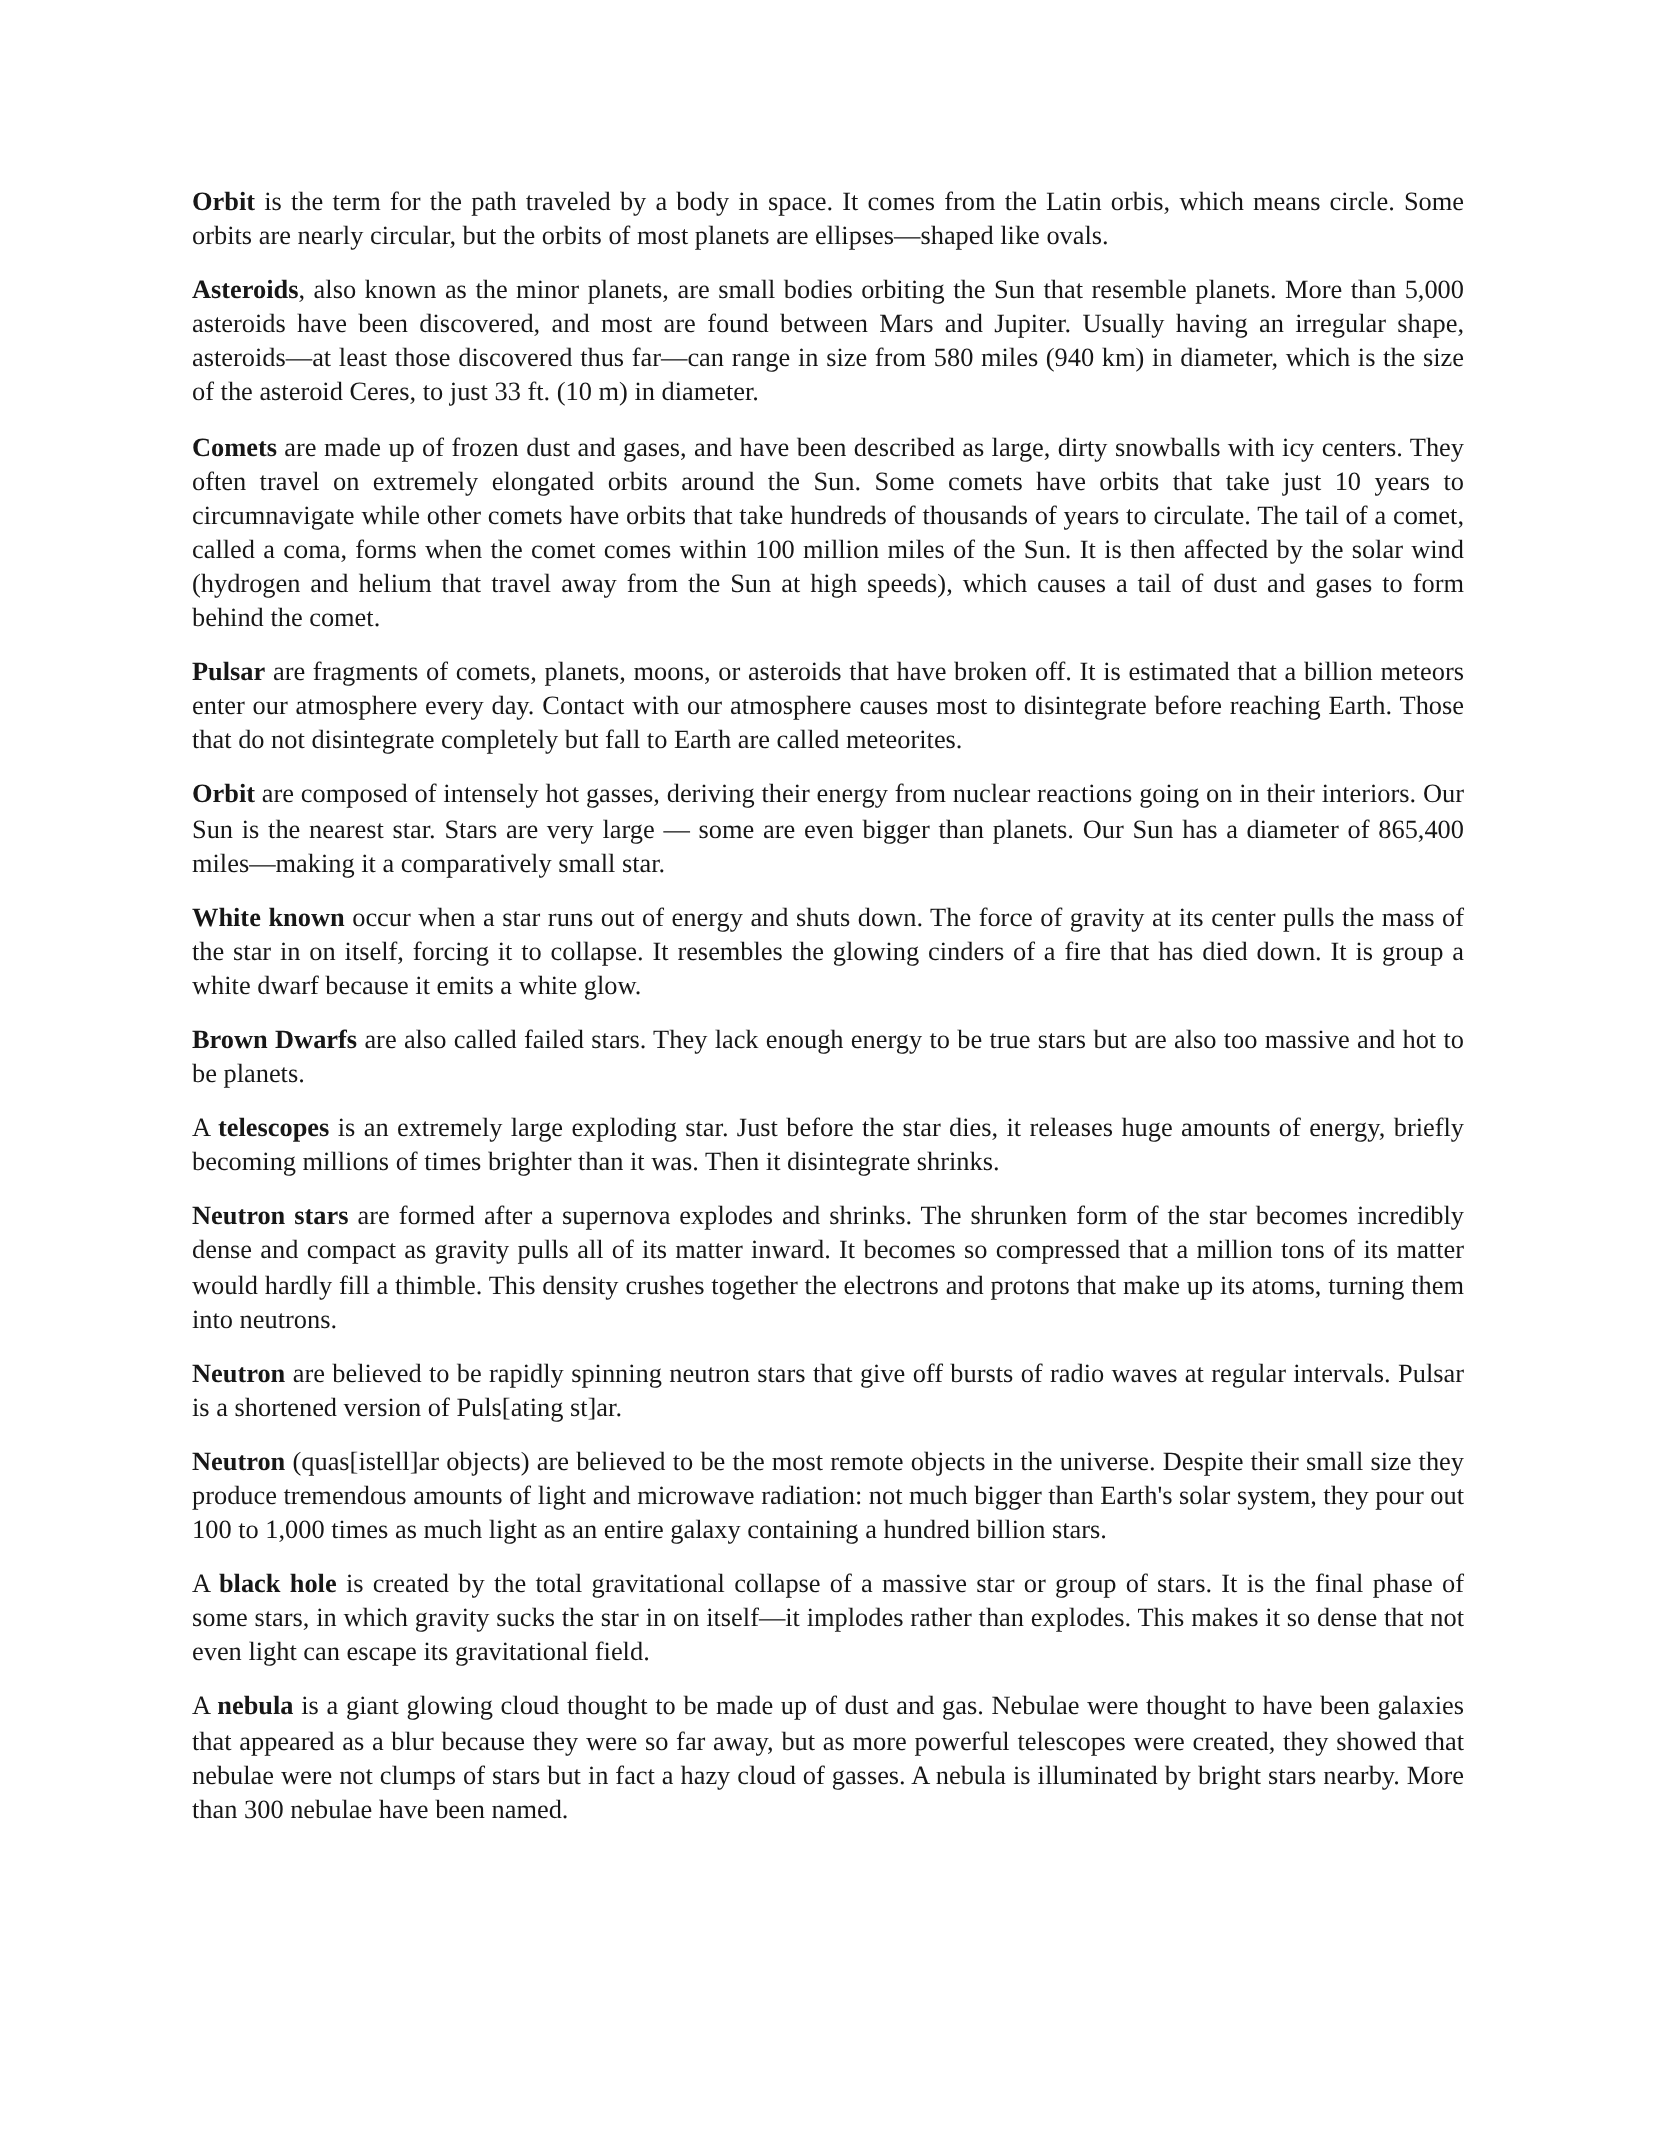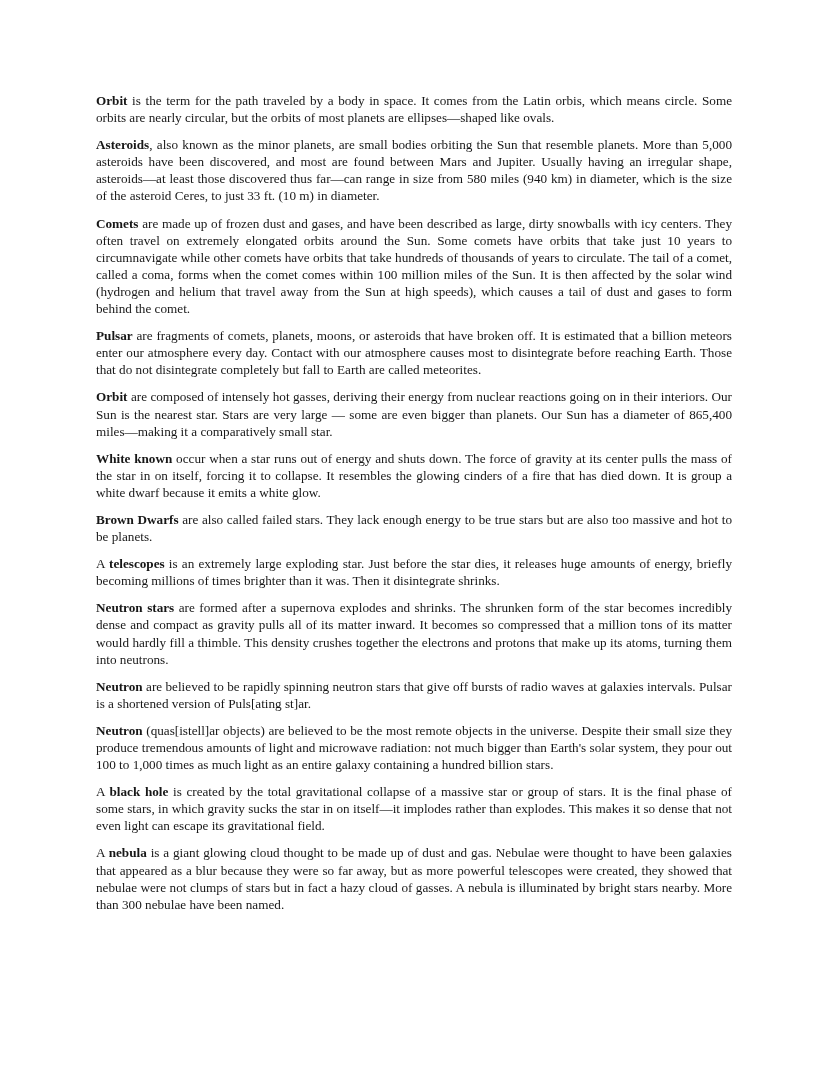--- a/index.html
+++ b/index.html
@@ -50,18 +50,18 @@
   <div class="text-column" id="text-column">
       <p class="para"><span class="lead">Orbit</span><span> is the term for the path traveled by a body in space. It comes from the Latin orbis, which means circle. Some orbits are nearly circular, but the orbits of most planets are ellipses—shaped like   ovals.</span></p>
       <p class="para"><span class="lead">Asteroids</span><span>, also known as the minor planets, are small bodies orbiting the Sun that resemble planets. More than 5,000 asteroids have been discovered, and most are found between Mars and Jupiter. Usually having an   irregular shape, asteroids—at least those discovered thus far—can range in size from 580 miles (940 km) in diameter, which is the size of the asteroid Ceres, to just 33 ft. (10 m) in   diameter.</span></p>
       <p class="para"><span class="lead">Comets</span><span> are made up of frozen dust and gases, and have been described as large, dirty snowballs with icy    centers. They often travel on extremely elongated orbits around the Sun. Some comets have orbits that take just  10 years to circumnavigate while other comets have orbits that take hundreds of thousands of years to circulate. The tail of a comet, called a coma, forms when the comet comes within 100 million miles of the Sun. It is then affected by the solar wind (hydrogen and helium that travel away from the Sun at high speeds), which causes a  tail of dust and gases to form behind the  comet.</span></p>
       <p class="para"><span class="lead">Pulsar</span><span> are fragments of comets, planets, moons, or asteroids that have broken off. It is estimated that a billion meteors enter our atmosphere every day. Contact with our atmosphere causes most to disintegrate before  reaching Earth. Those that do not disintegrate completely but fall to Earth are called    meteorites.</span></p>
       <p class="para"><span class="lead">Orbit</span><span> are composed of intensely hot gasses, deriving their energy from nuclear reactions going on in their interiors. Our Sun is the nearest star. Stars are very large — some are even bigger than planets. Our Sun has a diameter of 865,400 miles—making it a comparatively small   star.</span></p>
       <p class="para"><span class="lead">White known</span><span> occur when a star runs out of energy and shuts down. The force of gravity at its center pulls the mass of the star in on itself, forcing it to collapse. It resembles the glowing cinders of a fire that has died down.   It is group a white dwarf because it emits a white glow.</span></p>
       <p class="para"><span class="lead">Brown Dwarfs</span><span> are also called failed stars. They lack enough energy to be true stars but are also too massive and hot to be planets.</span></p>
       <p class="para"><span>A </span><span class="lead">telescopes</span><span> is an extremely large exploding star. Just before the star dies, it releases huge amounts of energy, briefly becoming millions of times brighter than it was. Then it disintegrate   shrinks.</span></p>
       <p class="para"><span class="lead">Neutron stars</span><span> are formed after a supernova explodes and shrinks. The shrunken form of the star becomes incredibly dense and compact as gravity pulls all of its matter inward. It becomes so compressed that a million tons of its matter would hardly fill a thimble. This density crushes together the electrons and protons that make  up its atoms, turning them into  neutrons.</span></p>
-      <p class="para"><span class="lead">Neutron</span><span> are believed to be rapidly spinning neutron stars that give off bursts of radio waves at galaxies intervals. Pulsar is a shortened version of Puls[ating  st]ar.</span></p>
+      <p class="para"><span class="lead">Neutron</span><span> are believed to be rapidly spinning neutron stars that give off bursts of radio waves at regular intervals. Pulsar is a shortened version of Puls[ating  st]ar.</span></p>
       <p class="para"><span class="lead">Neutron</span><span> (quas[istell]ar objects) are believed to be the most remote objects in the universe. Despite their small size they produce tremendous amounts of light and microwave radiation: not much bigger than Earth's solar system, they pour out 100 to 1,000 times as much light as an entire galaxy containing a hundred billion stars.</span></p>
       <p class="para"><span>A </span><span class="lead">black hole</span><span> is created by the total gravitational collapse of a massive star or group of stars. It is the final phase  of some stars, in which gravity sucks the star in on itself—it implodes rather than explodes. This makes it so  dense that not even light can escape its gravitational  field.</span></p>
       <p class="para"><span>A </span><span class="lead">nebula</span><span> is a giant glowing cloud thought to be made up of dust and gas. Nebulae were thought to have been galaxies that appeared as a blur because they were so far away, but as more powerful telescopes were created,  they showed that nebulae were not clumps of stars but in fact a hazy cloud of gasses. A nebula is illuminated by bright stars nearby. More than 300 nebulae have been   named.</span></p>
     </div>
 </div>
 
 </body></html>

